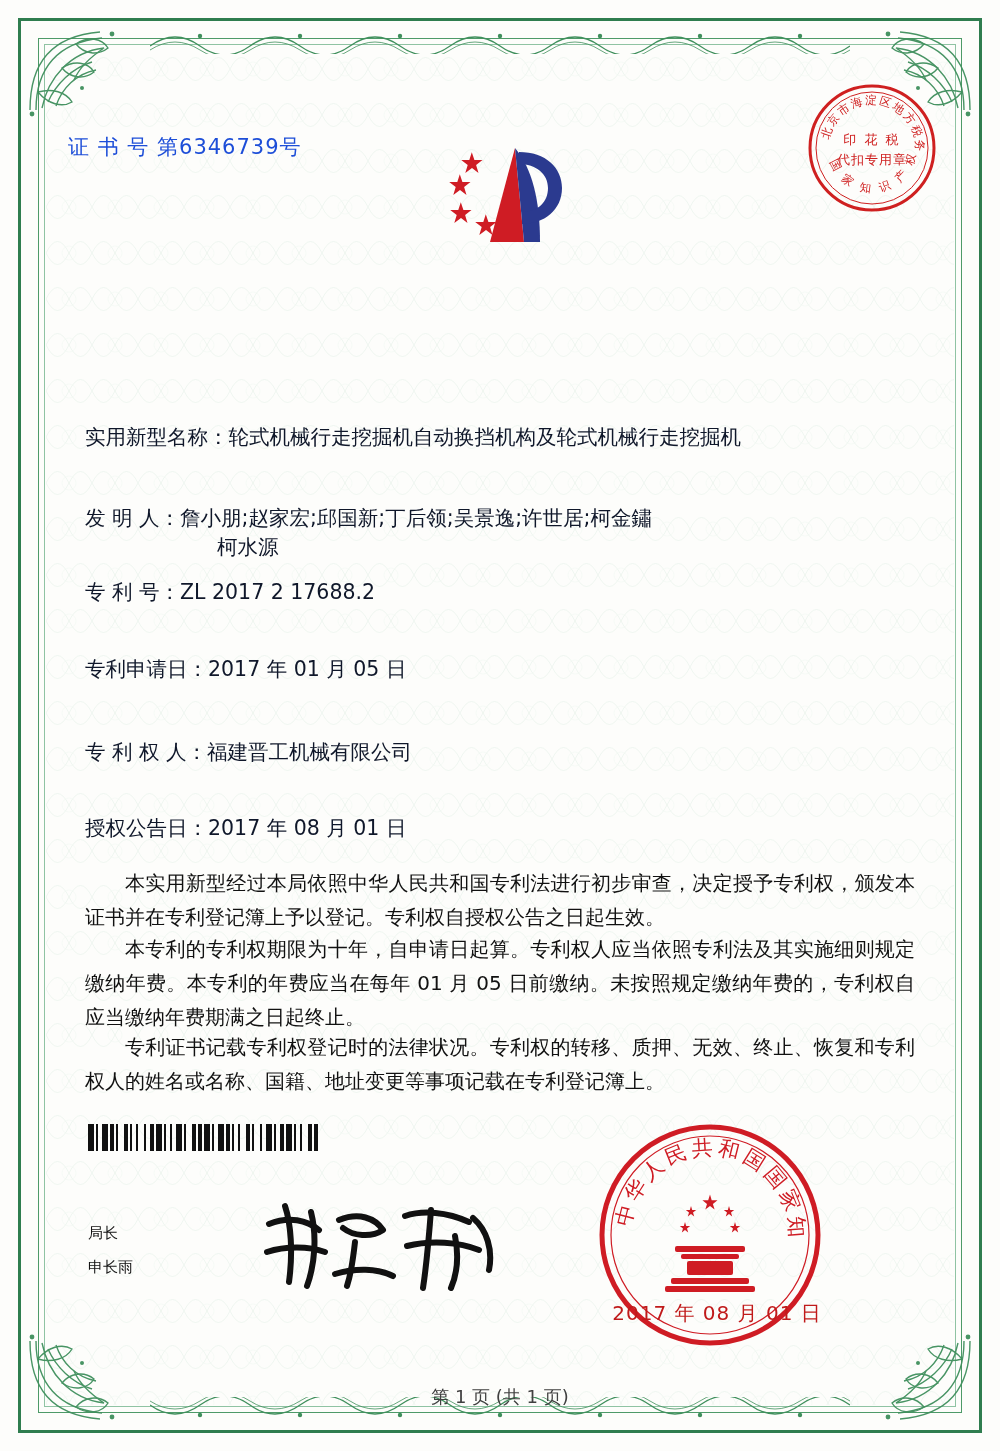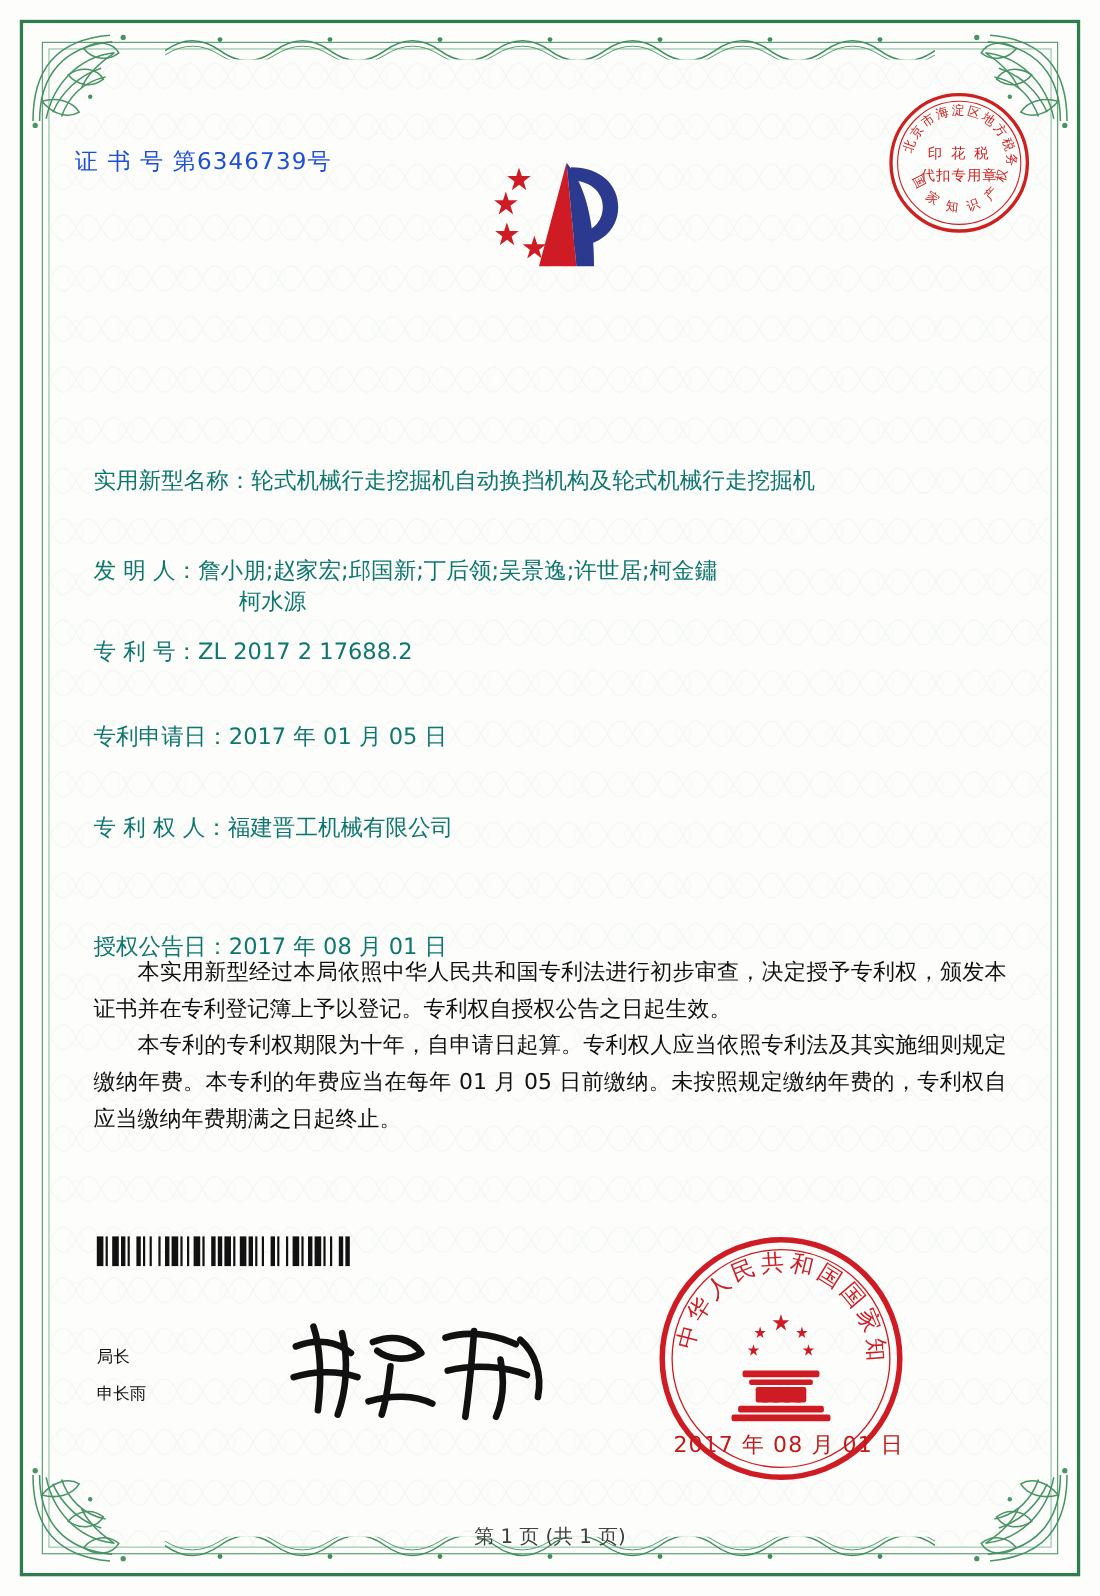--- a/index.html
+++ b/index.html
@@ -104,33 +104,33 @@
     font-weight: bold;
     font-size: 53px;
     letter-spacing: 5px;
     color: #000;
   }
 
   .field {
     position: absolute;
     left: 85px;
     font-size: 20.5px;
-    color: #0f766e;
+    color: #0f172a;
     white-space: nowrap;
   }
   .field .lbl { letter-spacing: 0px; }
   .field .val { }
 
   .f-name    { top: 423px; }
   .f-invent  { top: 504px; }
   .f-invent2 { top: 533px; left: 217px; }
   .f-patno   { top: 578px; }
   .f-appdate { top: 655px; }
   .f-owner   { top: 738px; }
-  .f-grant   { top: 814px; margin-top: 32px; }
+  .f-grant   { top: 814px; }
 
   .para {
     position: absolute;
     left: 85px;
     width: 830px;
     font-size: 20px;
     line-height: 34px;
     color: #111;
     text-align: justify;
     text-indent: 2em;
@@ -379,20 +379,21 @@
     <div class="field f-owner">
       <span class="lbl">专 利 权 人：</span><span class="val">福建晋工机械有限公司</span>
     </div>
 
     <div class="field f-grant">
       <span class="lbl">授权公告日：</span><span class="val">2017 年 08 月 01 日</span>
     </div>
 
     <div class="para p1">本实用新型经过本局依照中华人民共和国专利法进行初步审查，决定授予专利权，颁发本证书并在专利登记簿上予以登记。专利权自授权公告之日起生效。</div>
     <div class="para p2">本专利的专利权期限为十年，自申请日起算。专利权人应当依照专利法及其实施细则规定缴纳年费。本专利的年费应当在每年 01 月 05 日前缴纳。未按照规定缴纳年费的，专利权自应当缴纳年费期满之日起终止。</div>
+    <div class="para p3">专利证书记载专利权登记时的法律状况。专利权的转移、质押、无效、终止、恢复和专利权人的姓名或名称、国籍、地址变更等事项记载在专利登记簿上。</div>
 
     <div class="barcode" id="barcode">
         <i style="width:6px;background:#111"></i>
         <i style="width:2px;background:transparent"></i>
         <i style="width:2px;background:#111"></i>
         <i style="width:4px;background:transparent"></i>
         <i style="width:6px;background:#111"></i>
         <i style="width:2px;background:transparent"></i>
         <i style="width:4px;background:#111"></i>
         <i style="width:2px;background:transparent"></i>

